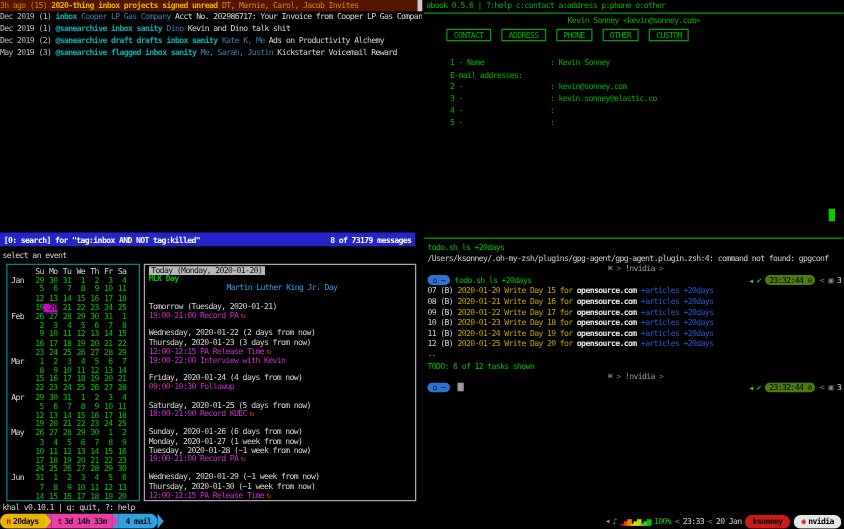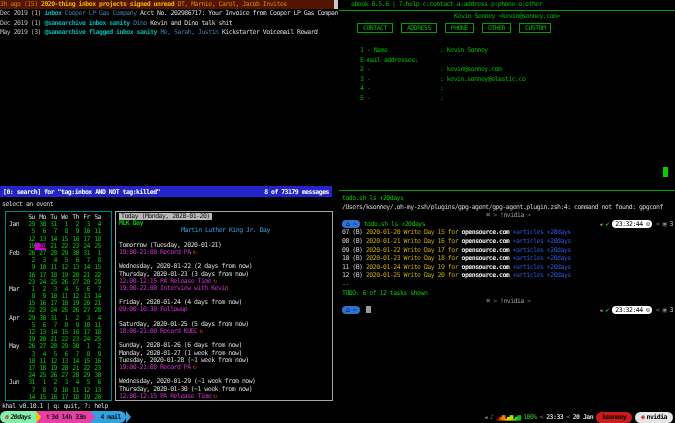--- a/index.html
+++ b/index.html
@@ -42,21 +42,21 @@
   .aline.today span.at { background:#b9b9b9; color:#111; padding:0 2px; }
   .aline.holiday { color:#00c400; font-weight:bold; }
   .aline.holiday2 { color:#2f9fe6;text-align:center; }
   .aline.day { color:#d6d6d6; }
   .aline.event { color:#cc2fcc; }
   .arec { color:#d04000; margin-left:2px; }
   .kfooter { position:absolute; left:2px; top:204px; color:#d6d6d6; }
 
   
   #abook { left:339px; top:0; width:336px; height:190px; color:#00b400; }
-  .ab-header { padding-left:12px; height:9px; line-height:9px; }
+  .ab-header { padding-left:2px; height:9px; line-height:9px; }
   .ab-rule { border-top:1px solid #00a000; margin-top:1px; }
   .ab-title { text-align:center; height:9px; line-height:9px; margin-top:1px; }
   .ab-tabs { display:flex; gap:8px; padding-left:18px; margin-top:2px; }
   .ab-tab { border:1px solid #00a000; padding:0 5px; height:10px; line-height:9px; }
   .ab-fields { margin-top:13px; }
   .ab-row { position:relative; height:9.5px; line-height:9.5px; }
   .ab-label { position:absolute; left:21px; white-space:nowrap; }
   .ab-value { position:absolute; left:101px; white-space:nowrap; }
   .ab-cursor { position:absolute; left:324px; top:167px; width:5px; height:10px; background:#00d000; }
   .hgreen { position:absolute; left:339px; top:190px; width:336px; height:1px; background:#00a000; }
@@ -69,61 +69,62 @@
   .tprompt { color:#9a9a9a;text-align:center; }
   .psep { color:#777; }
   .pill-blue { background:#2e72d2; color:#000; border-radius:4px; padding:0 4px; display:inline-block; height:8px; line-height:8px; }
   .t-id { color:#cfcfcf; } .t-date { color:#c2a500; }
   .t-site { color:#e8e8e8; font-weight:bold; } .t-tags { color:#2d55d6; }
   .tdiv { color:#9a9a9a; } .tsum { color:#00c400; }
   .rs { position:absolute; right:2px; top:0; }
   .rs-back, .rs-sep, .rs-folder, .tsep { color:#8a8a8a; }
   .rs-back { font-size:5px; }
   .rs-ok { color:#00c400; }
-  .pill-grey { background:#ffffff; color:#000; border-radius:4px; padding:0 3px; display:inline-block; height:8px; line-height:8px; }
+  .pill-grey { background:#4d7c0f; color:#000; border-radius:4px; padding:0 3px; display:inline-block; height:8px; line-height:8px; }
   .cursor { display:inline-block; width:5px; height:7px; background:#9a9a9a; vertical-align:middle; margin-left:2px; }
 
   
   .tmuxbar { position:absolute; left:0; bottom:0; width:675px; height:12px;
     display:flex; align-items:center; background:#000; }
   .tseg { height:12px; line-height:12px; padding:0 5px; color:#111; font-weight:bold; white-space:nowrap; }
-  .ts-yellow { background:#86efac; border-radius:6px 0 0 6px;font-style:italic; }
+  .ts-yellow { background:#eab308; border-radius:6px 0 0 6px; }
   .ts-pink { background:#e83fa5; }
   .ts-blue { background:#31a2e0; border-radius:0 6px 6px 0; }
   .ticon-red { color:#c01010; margin-right:2px; }
   .ticon-dred { color:#8a0030; margin-right:2px; }
   .arr { display:block; width:5px; height:12px; }
   .arr i { display:block; width:0; height:0; border-top:6px solid transparent; border-bottom:6px solid transparent; border-left:5px solid; }
   .a1 { background:#e83fa5; } .a1 i { border-left-color:#e3cd00; }
   .a2 { background:#31a2e0; } .a2 i { border-left-color:#e83fa5; }
   .a3 { background:transparent; } .a3 i { border-left-color:#31a2e0; }
   .tright { margin-left:auto; display:flex; align-items:center; gap:3px; padding-right:2px; white-space:nowrap; }
   .tmute { color:#8a8a8a; }
   .tbars b { font-weight:normal; font-size:6px; letter-spacing:-1px; }
   .tbars b:nth-child(1){color:#d00000;} .tbars b:nth-child(2){color:#e04800;}
   .tbars b:nth-child(3){color:#ef8000;} .tbars b:nth-child(4){color:#efb000;}
   .tbars b:nth-child(5){color:#e8d800;} .tbars b:nth-child(6){color:#b8e000;}
   .tbars b:nth-child(7){color:#70d800;} .tbars b:nth-child(8){color:#38c838;}
   .tbars b:nth-child(9){color:#00c000;}
   .tload { color:#30c030; }
-  .ttime, .tdate { color:#d6d6d6;font-weight:bold; }
+  .ttime, .tdate { color:#d6d6d6; }
   .pill-red { background:#cc1a1a; color:#000; font-weight:bold; border-radius:6px; padding:0 6px; height:11px; line-height:11px; display:inline-block; }
   .pill-white { background:#e6e6e6; color:#000; font-weight:bold; border-radius:6px; padding:0 6px; height:11px; line-height:11px; display:inline-block; }
   .nv { color:#cc1a1a; margin-right:2px; }
 </style>
 </head>
 <body>
 
 <div class="screen">
 
   <section class="pane" id="email">
     <div id="email-rows">
         <div class="erow sel"><span class="e-date">3h ago (15)  </span><span class="e-tags">2020-thing inbox projects signed unread </span><span class="e-auth">DT, Marnie, Carol, Jacob </span><span class="e-subj">Invites</span></div>
         <div class="erow"><span class="e-date">Dec 2019 (1)  </span><span class="e-tags">inbox </span><span class="e-auth">Cooper LP Gas Company </span><span class="e-subj">Acct No. 202986717: Your Invoice from Cooper LP Gas Compan</span></div>
         <div class="erow"><span class="e-date">Dec 2019 (1)  </span><span class="e-tags">@sanearchive inbox sanity </span><span class="e-auth">Dino </span><span class="e-subj">Kevin and Dino talk shit</span></div>
+        <div class="erow"><span class="e-date">Dec 2019 (2)  </span><span class="e-tags">@sanearchive draft drafts inbox sanity </span><span class="e-auth">Kate K, Me </span><span class="e-subj">Ads on Productivity Alchemy</span></div>
         <div class="erow"><span class="e-date">May 2019 (3)  </span><span class="e-tags">@sanearchive flagged inbox sanity </span><span class="e-auth">Me, Sarah, Justin </span><span class="e-subj">Kickstarter Voicemail Reward</span></div>
       </div>
     <div class="scrollthumb"></div>
     <div class="estatus">
       <span>[0: search] for "tag:inbox AND NOT tag:killed"</span>
       <span>8 of 73179 messages</span>
     </div>
   </section>
 
   <section class="pane" id="khal">

